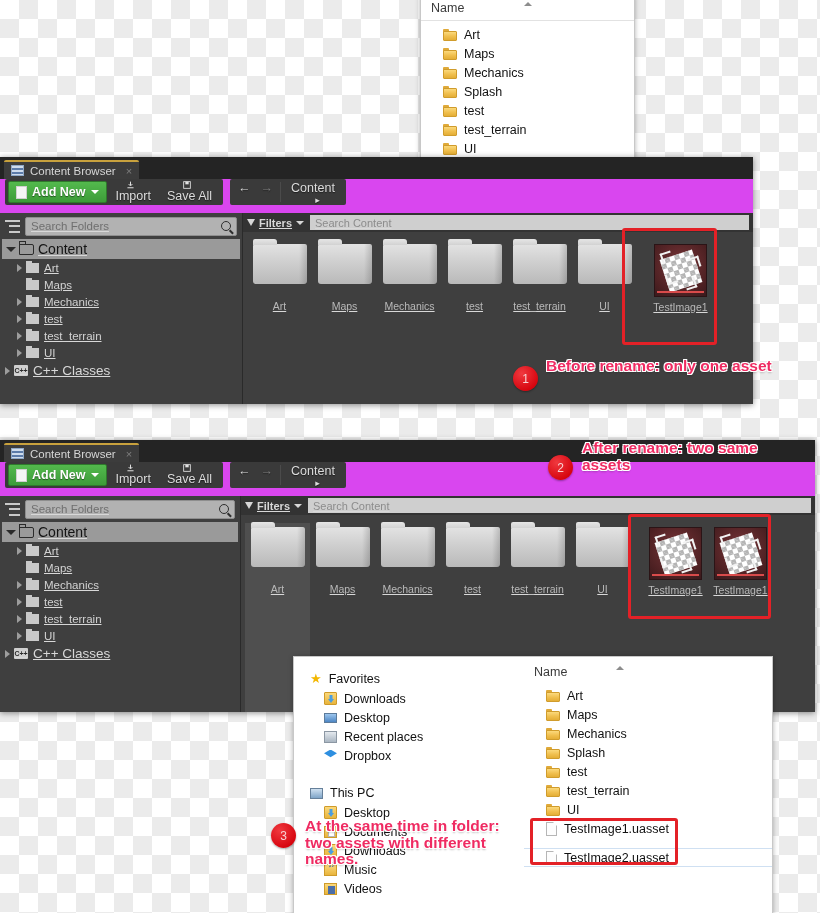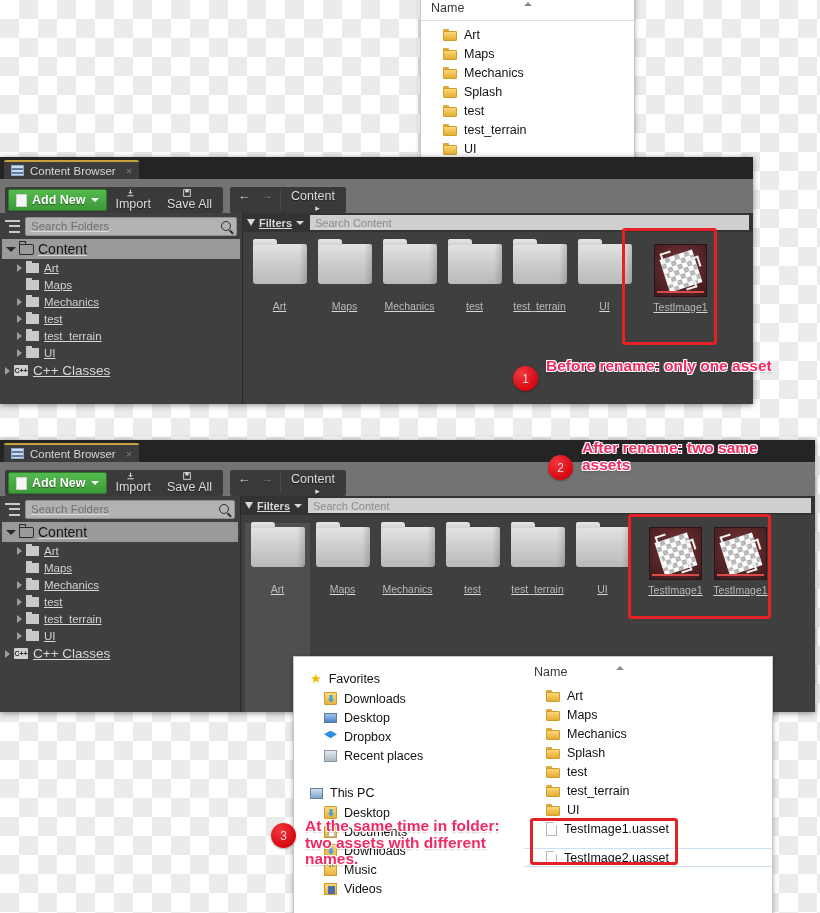--- a/index.html
+++ b/index.html
@@ -100,21 +100,21 @@
     display:flex;align-items:center;padding:0 7px;box-sizing:border-box;
   }
   .cb-tab-ico{
     width:13px;height:11px;background:#5c7ba8;border:1px solid #8fa8c6;margin-right:6px;
     display:inline-block;box-sizing:border-box;
     background-image:repeating-linear-gradient(180deg,#cfdcec 0 2px,#5c7ba8 2px 4px);
   }
   .cb-tab-label{font-size:11.5px;color:#d6d6d6;}
   .cb-tab-x{font-size:11px;color:#7e7e7e;margin-left:10px;}
 
-  .cb-toolbar{height:34px;background:#737373;display:flex;align-items:flex-end;padding:0 5px;}
+  .cb-toolbar{height:34px;background:#d946ef;display:flex;align-items:flex-start;padding:0 5px;}
   .tb-group{background:#3a3a3a;height:26px;display:flex;align-items:center;border-radius:2px;padding:0 3px;}
   .btn-addnew{
     background:linear-gradient(180deg,#53b94d 0%,#3d9b39 100%);
     border:1px solid #2f7a2c;border-radius:2px;height:22px;
     display:flex;align-items:center;padding:0 7px;color:#fff;font-size:12.5px;font-weight:bold;
     text-shadow:0 1px 1px rgba(0,0,0,.5);box-sizing:border-box;
   }
   .tb-btn{
     display:flex;align-items:center;height:22px;padding:0 8px;color:#dcdcdc;
     font-size:12.5px;font-weight:normal;text-shadow:0 1px 1px rgba(0,0,0,.5);flex-direction:column;
@@ -607,26 +607,26 @@
         </div>
       <div class="ex-row" style="padding-left:22px;height:19px;">
           <span class="ico"><span class="ic-dl"></span></span>
           <span>Downloads</span>
         </div>
       <div class="ex-row" style="padding-left:22px;height:19px;">
           <span class="ico"><span class="ic-desk"></span></span>
           <span>Desktop</span>
         </div>
       <div class="ex-row" style="padding-left:22px;height:19px;">
+          <span class="ico"><span class="ic-recent"></span></span>
+          <span>Recent places</span>
+        </div>
+      <div class="ex-row" style="padding-left:22px;height:19px;">
           <span class="ico"><span class="ic-drop"></span></span>
           <span>Dropbox</span>
-        </div>
-      <div class="ex-row" style="padding-left:22px;height:19px;">
-          <span class="ico"><span class="ic-recent"></span></span>
-          <span>Recent places</span>
         </div>
       <div style="height:18px;"></div>
       <div class="ex-row" style="padding-left:8px;height:20px;">
           <span class="ico"><span class="ic-pc"></span></span>
           <span>This PC</span>
         </div>
       <div class="ex-row" style="padding-left:22px;height:19px;">
           <span class="ico"><span class="ic-dl"></span></span>
           <span>Desktop</span>
         </div>

